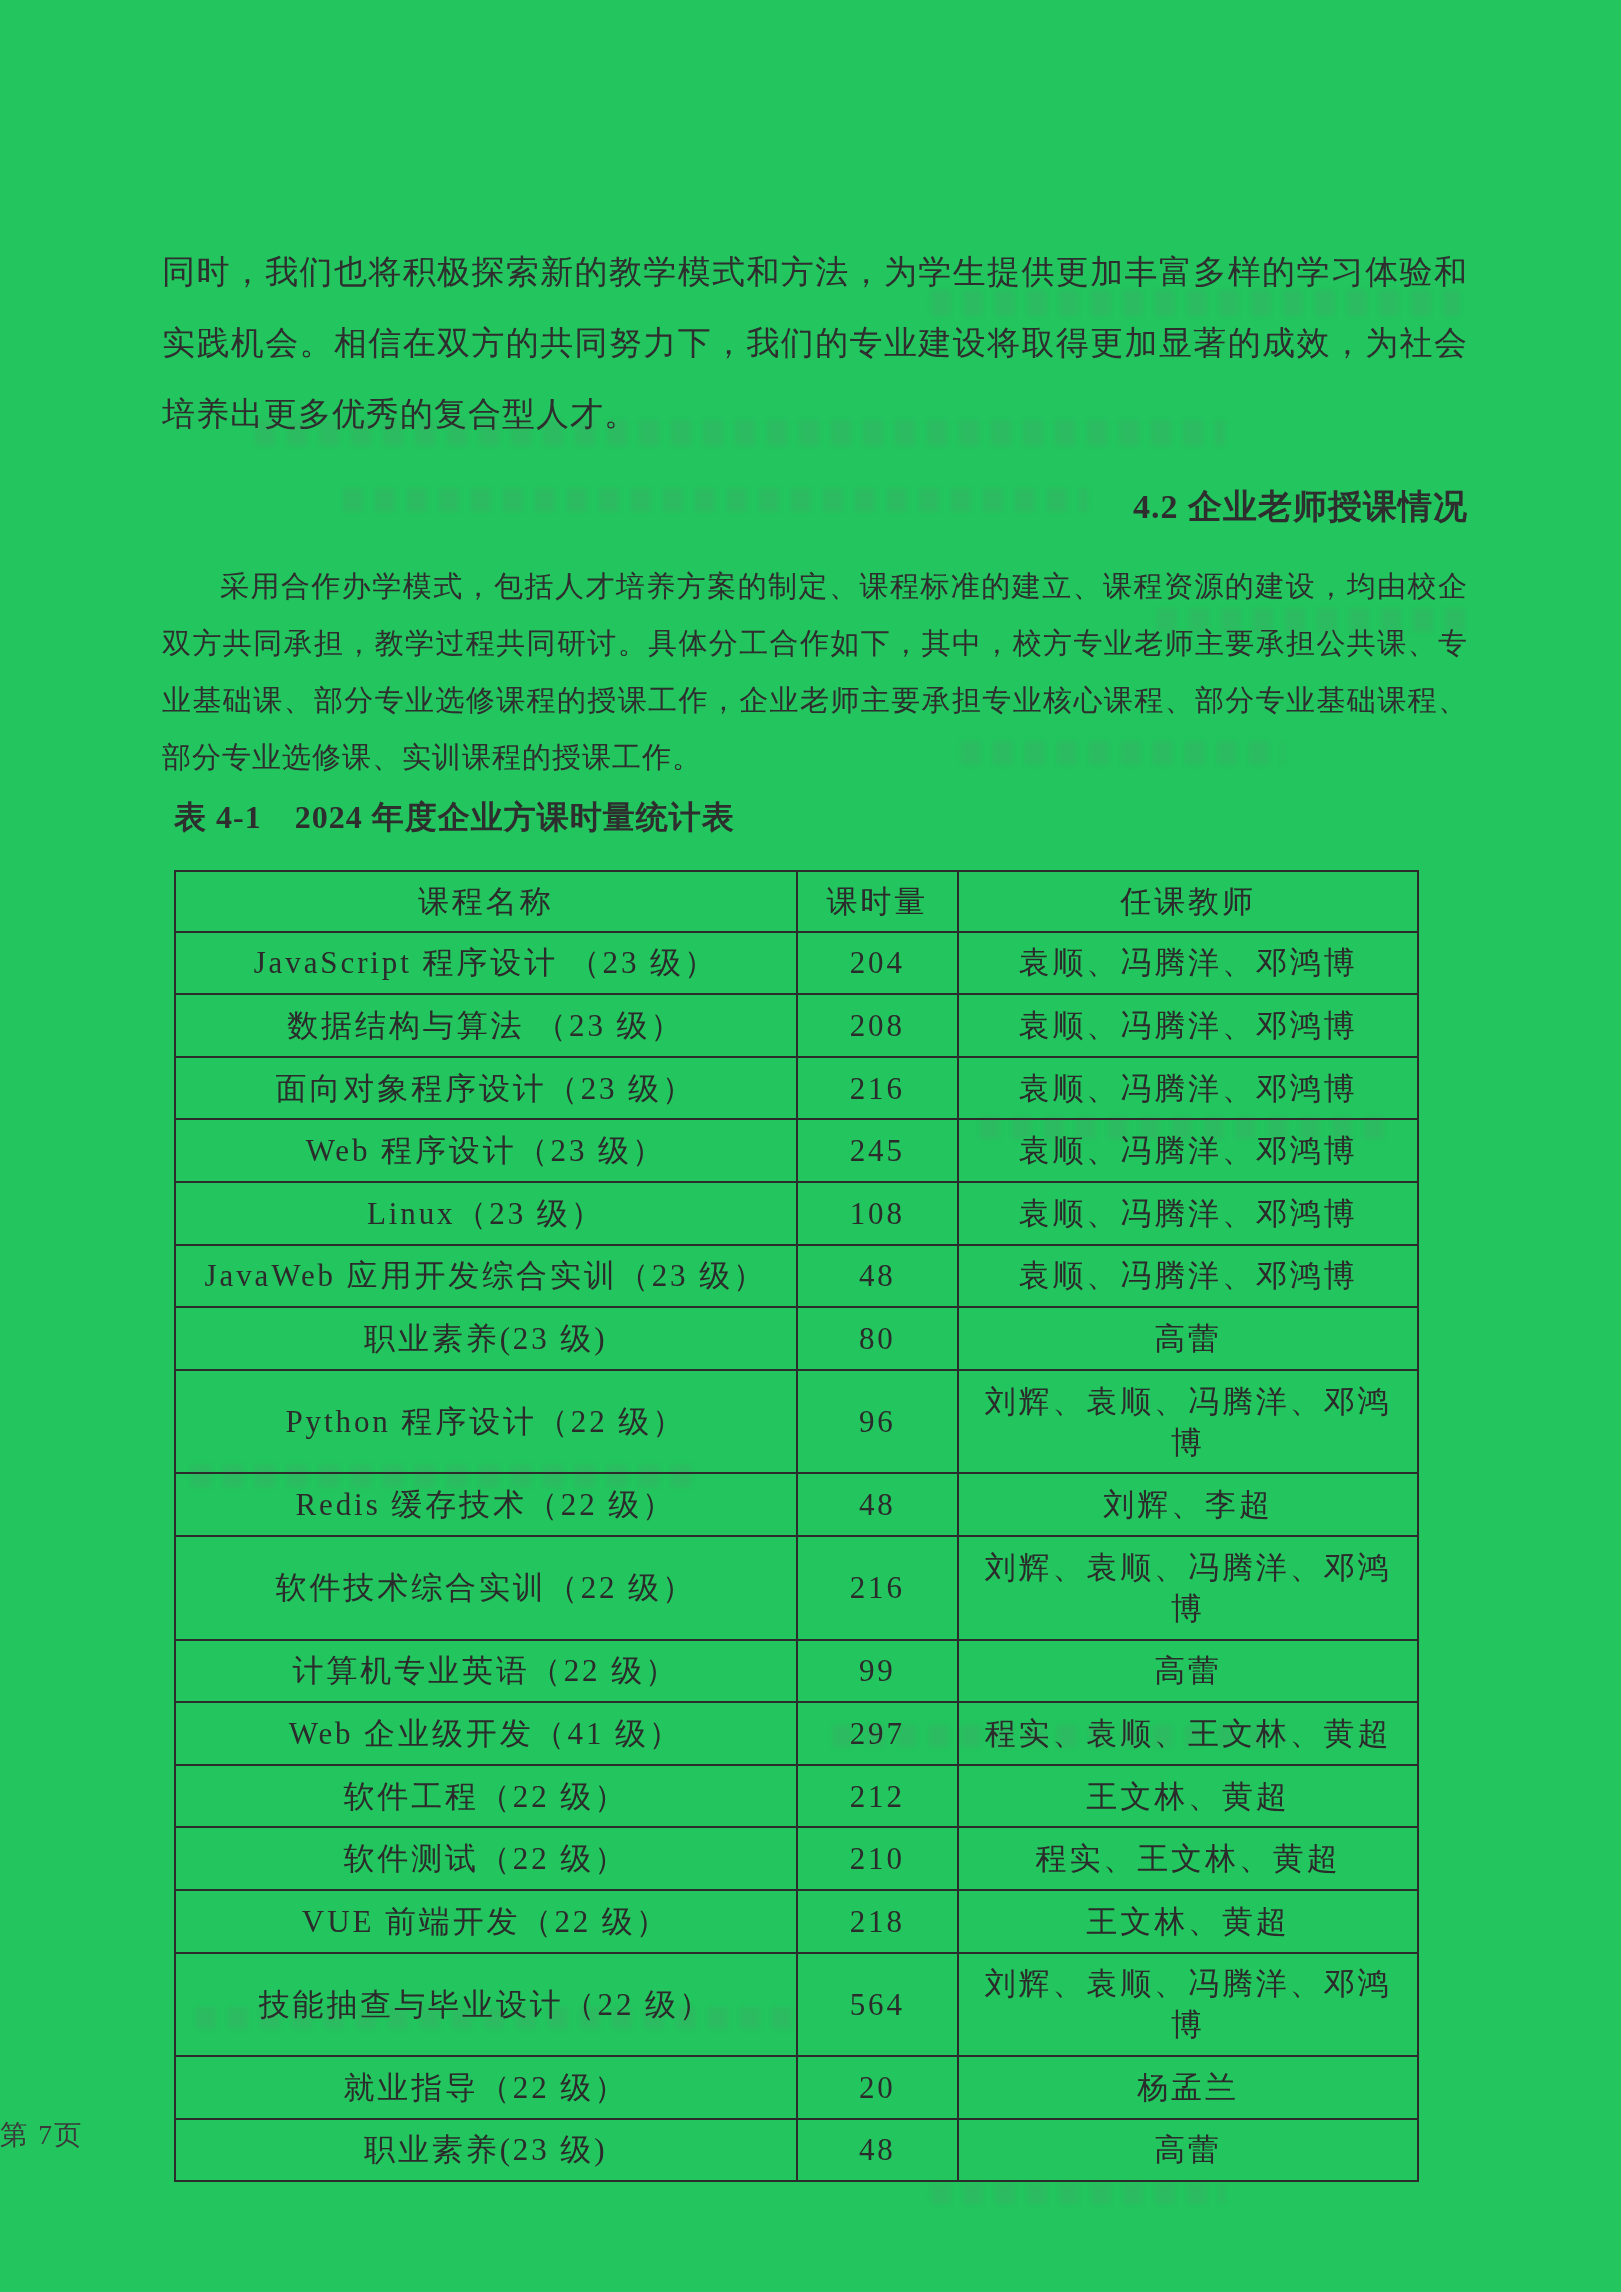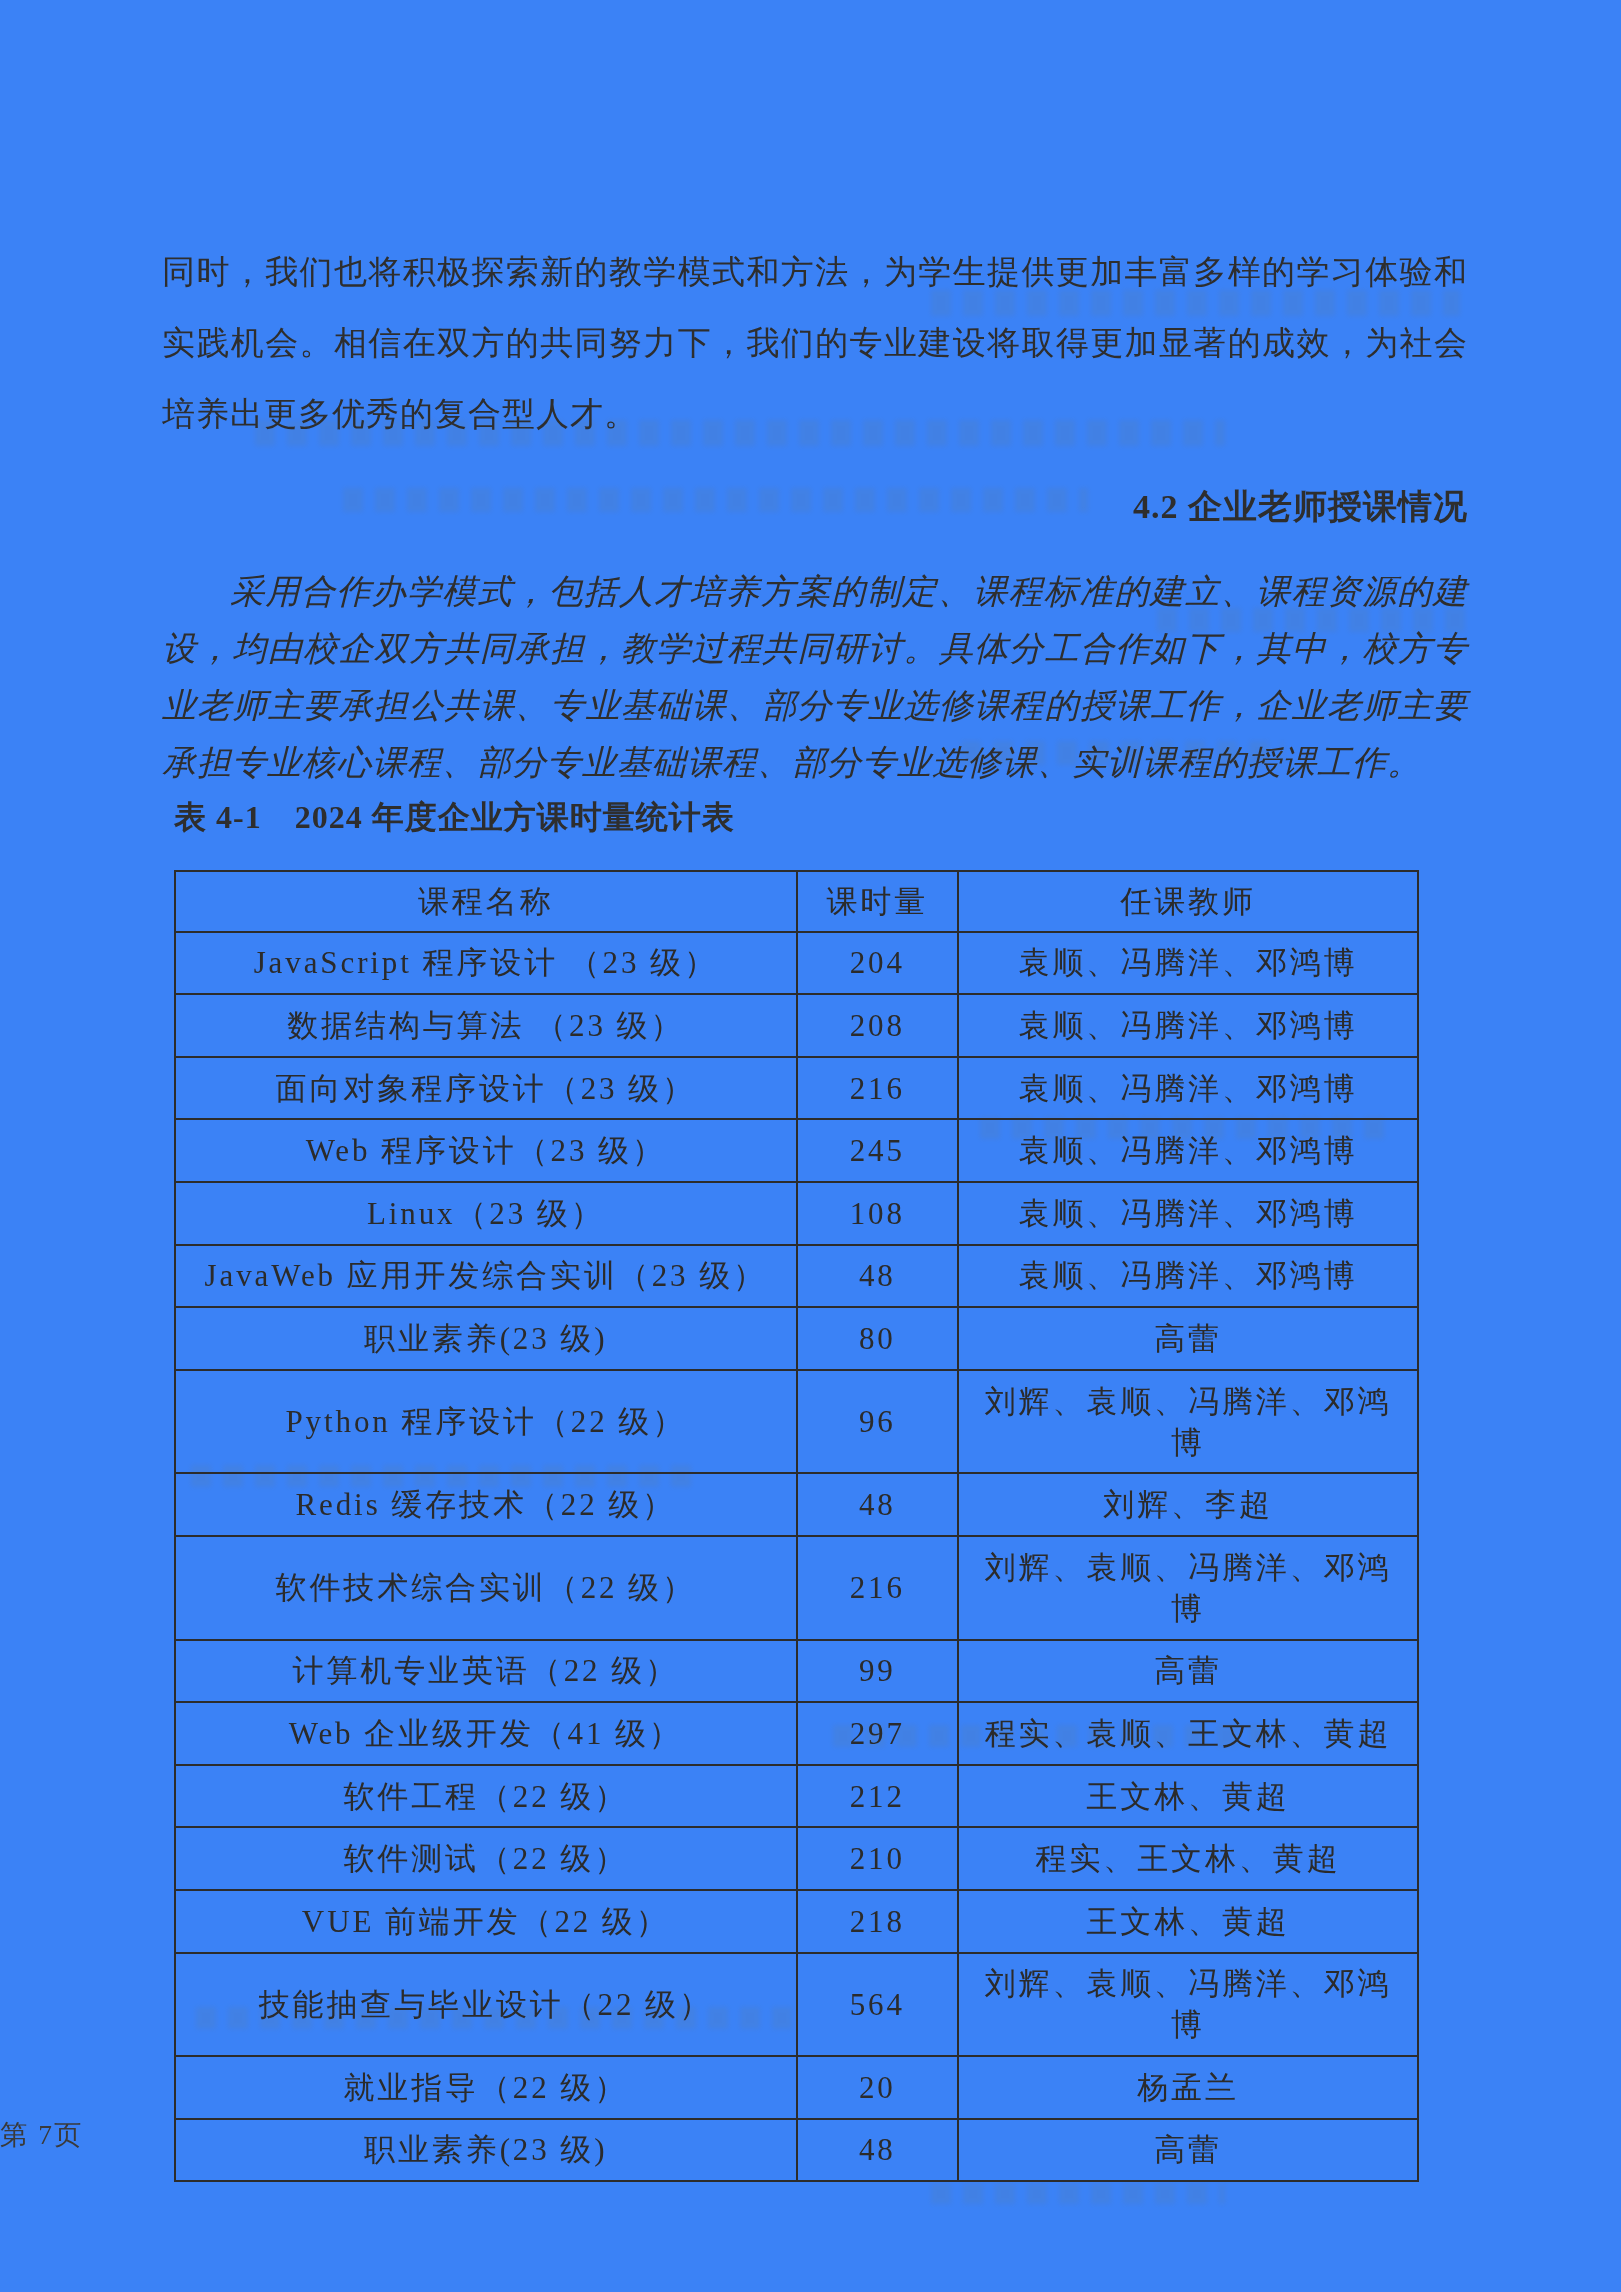--- a/index.html
+++ b/index.html
@@ -5,21 +5,21 @@
   html, body {
     margin: 0;
     padding: 0;
     background: #e8e8e8;
   }
   .page {
     position: relative;
     width: 1621px;
     height: 2293px;
     margin: 0 auto;
-    background: #3b82f6;
+    background: #22c55e;
     overflow: hidden;
     color: #2e2e2e;
     font-family: "Liberation Serif", "DejaVu Serif", serif;
   }
   
   .para-top {
     position: absolute;
     left: 162px;
     top: 204px;
     width: 1306px;
@@ -36,26 +36,25 @@
     font-size: 34px;
     font-weight: bold;
     letter-spacing: 1px;
     text-align: right;
   }
   .para-section {
     position: absolute;
     left: 162px;
     top: 529px;
     width: 1306px;
-    font-size: 34px;
+    font-size: 29px;
     line-height: 57px;
     text-align: justify;
     text-indent: 2em;
     letter-spacing: 1px;
-    font-style: italic;
   }
   .table-caption {
     position: absolute;
     left: 174px;
     top: 796px;
     width: 1245px;
     text-align: left;
     font-size: 32px;
     font-weight: 600;
     letter-spacing: 1px;

